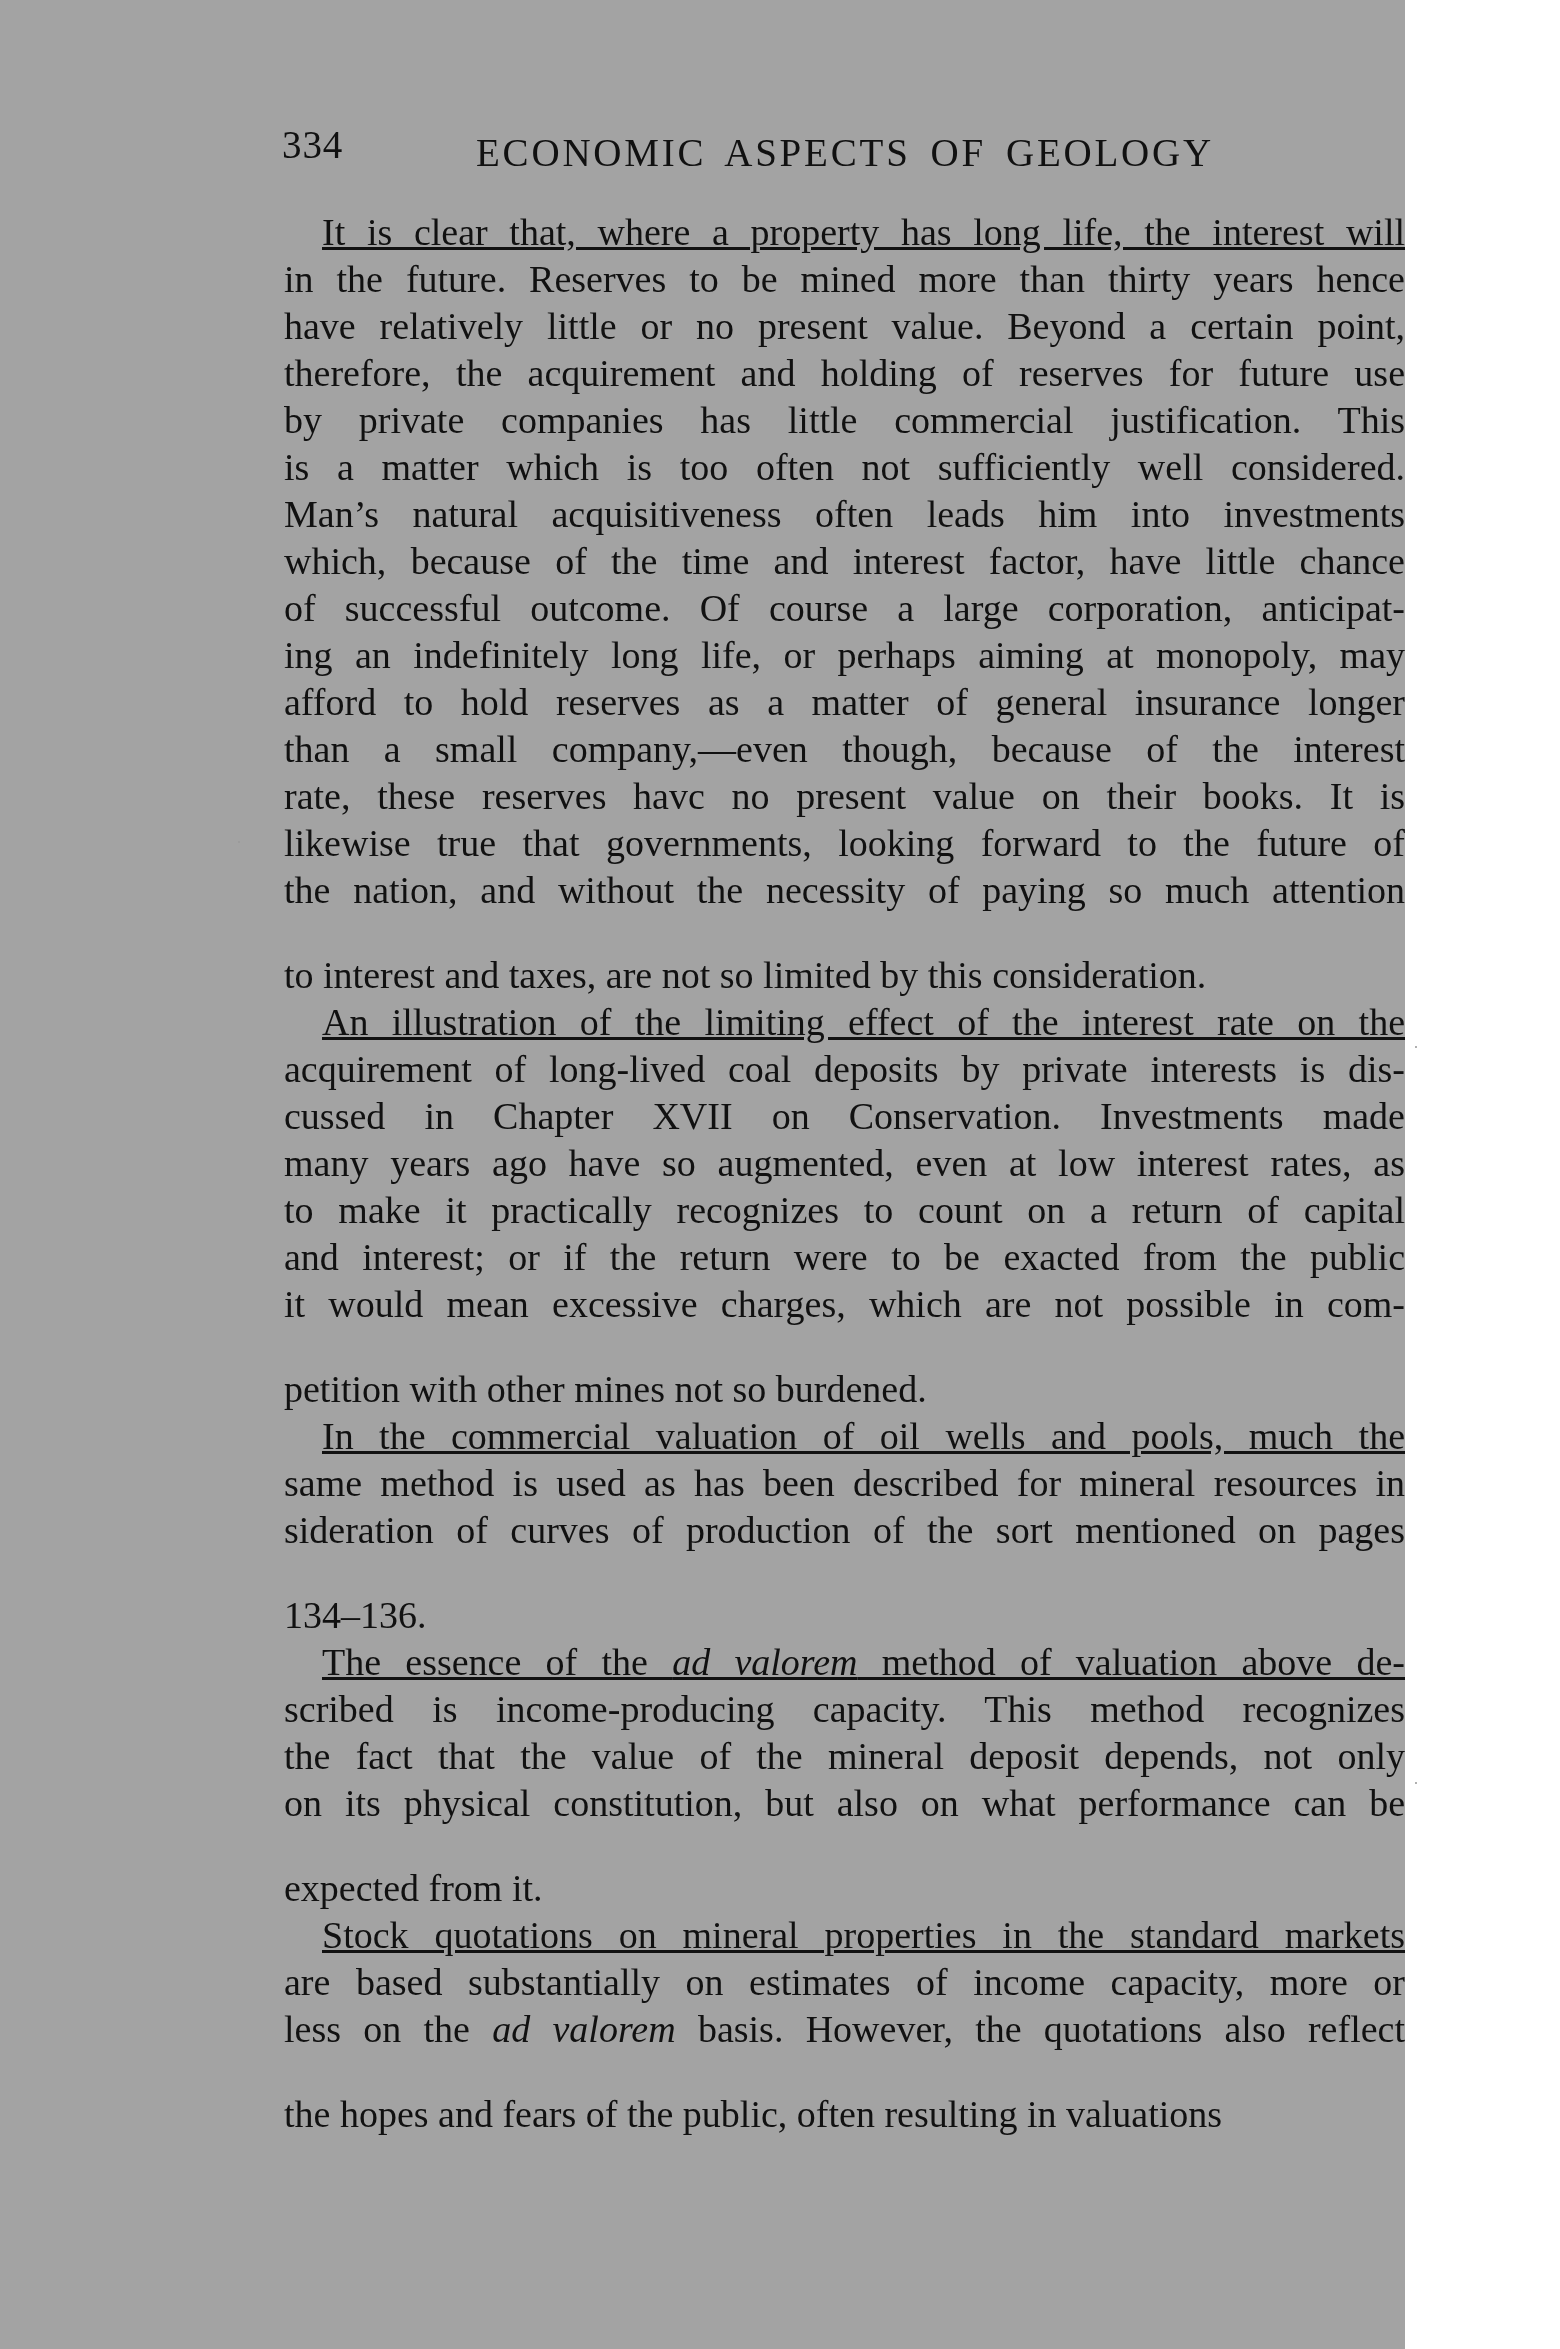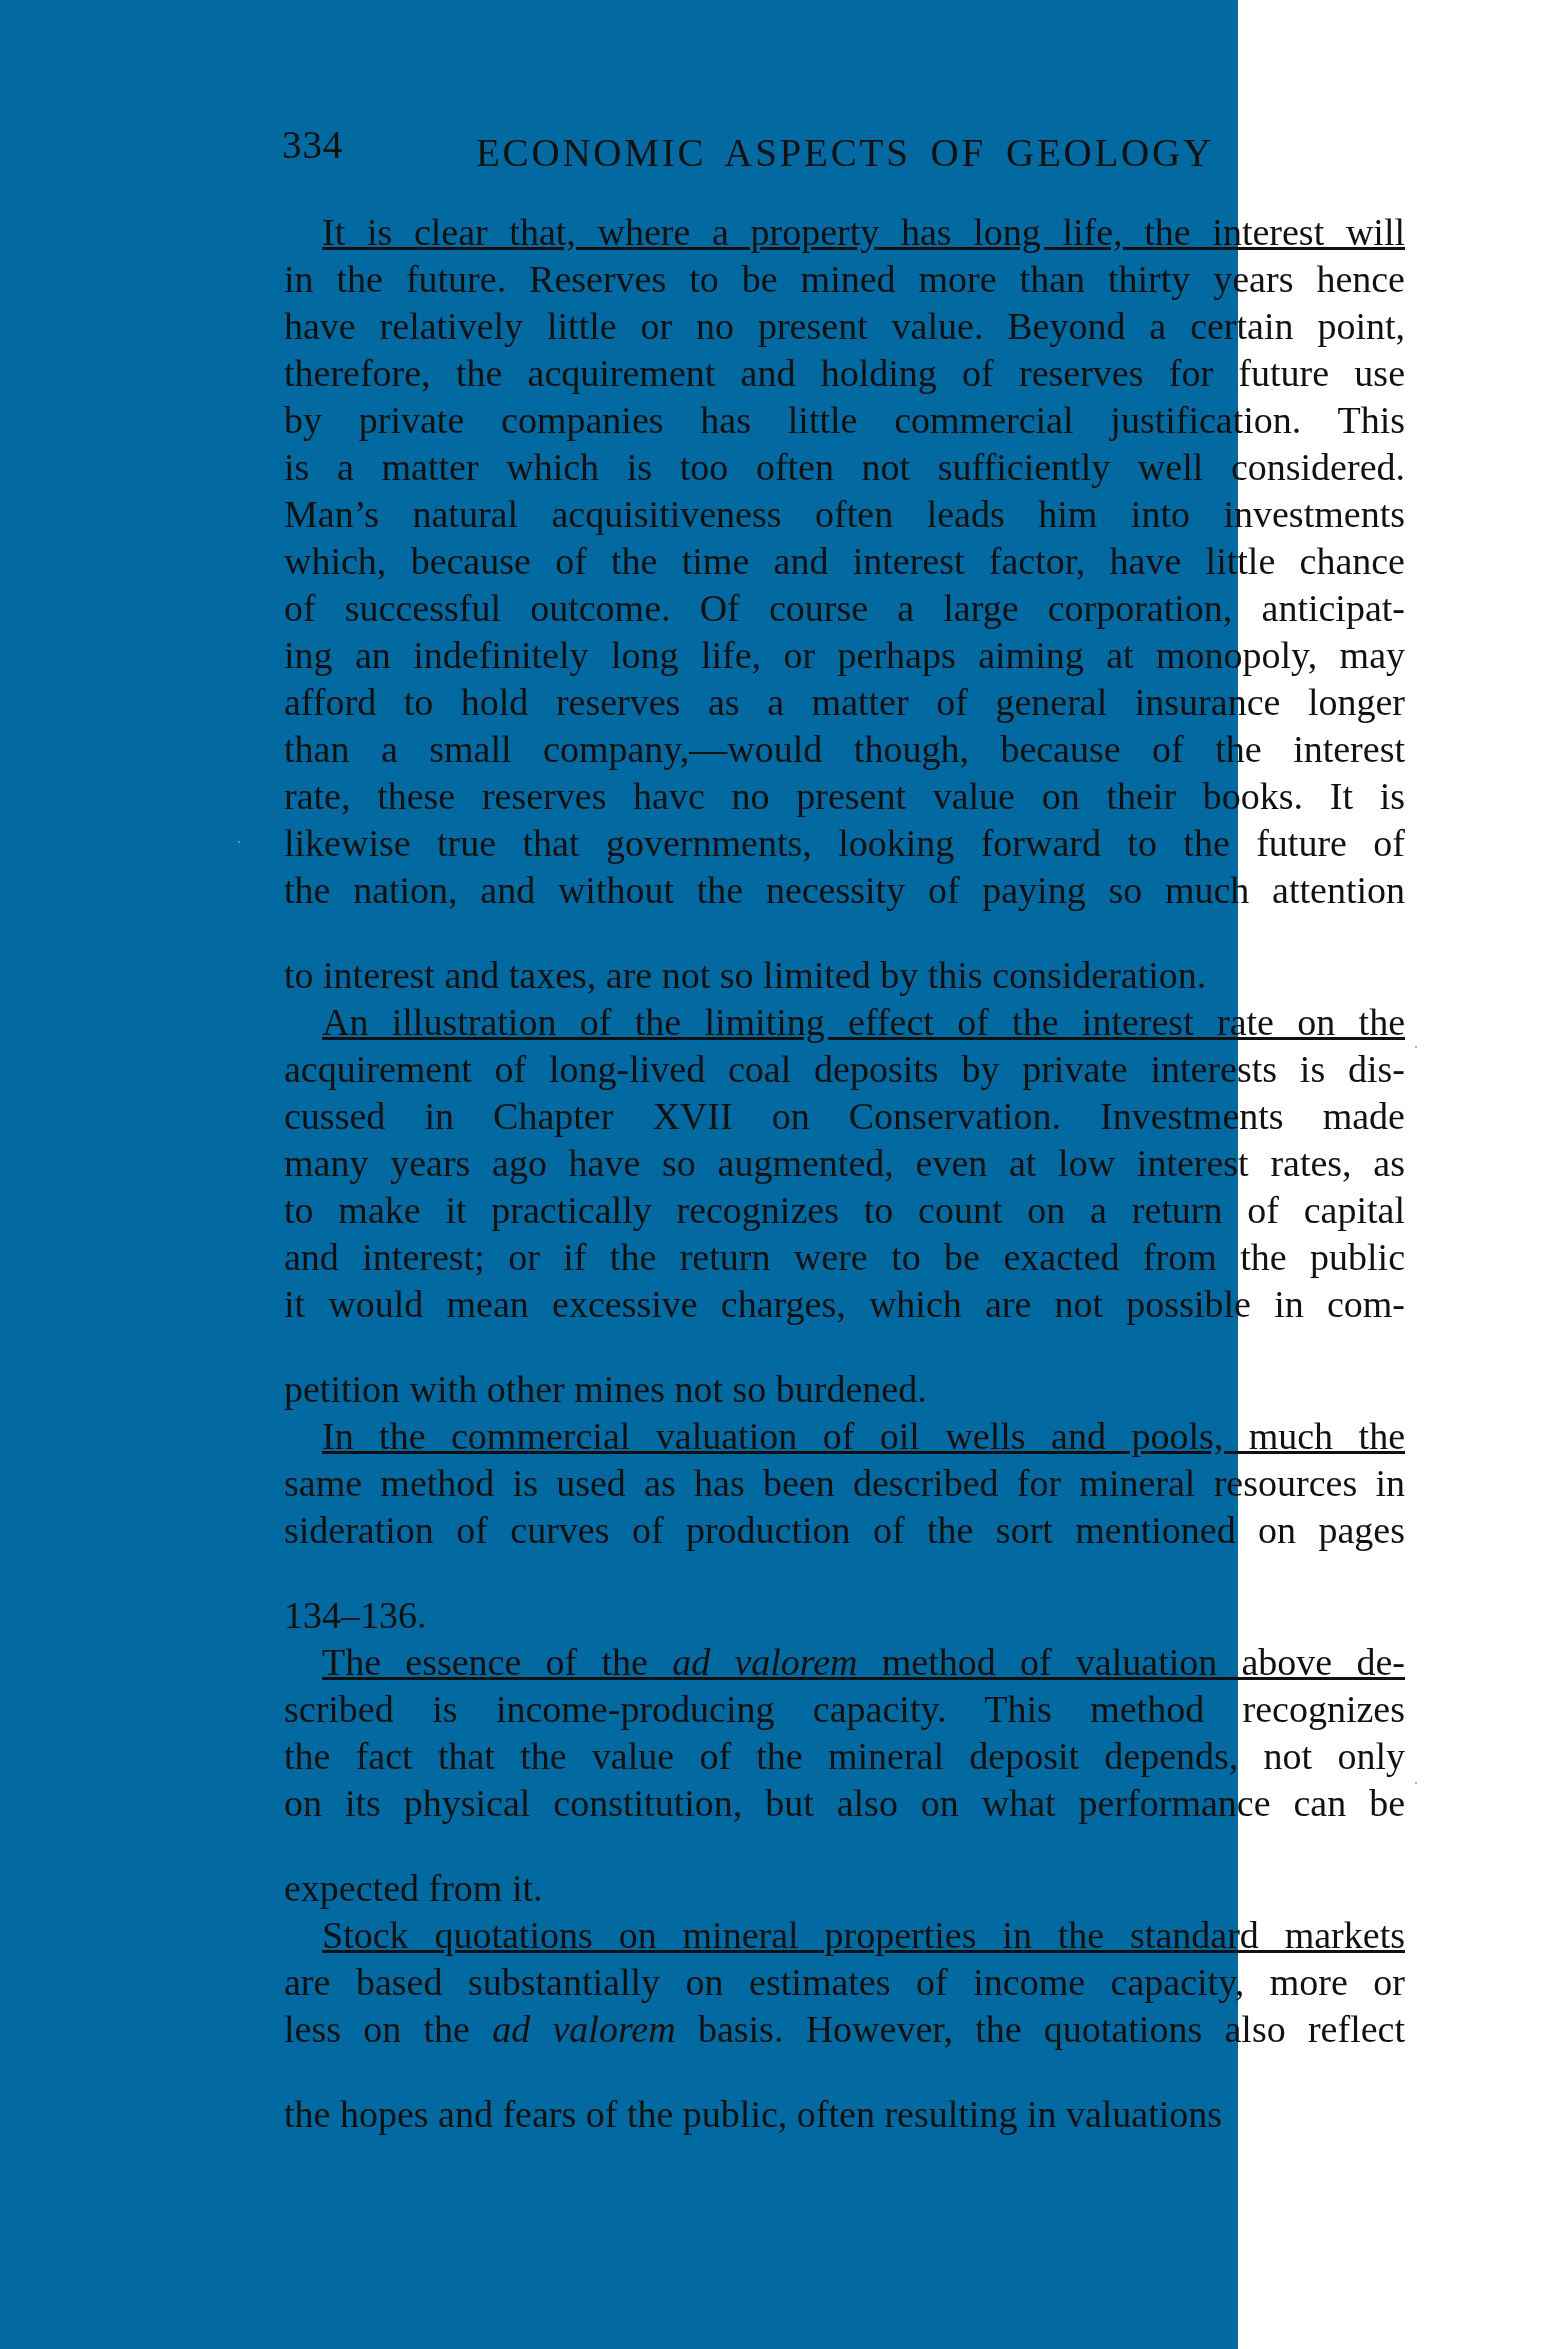--- a/index.html
+++ b/index.html
@@ -11,23 +11,23 @@
       width: 1561px;
       height: 2350px;
       position: relative;
       overflow: hidden;
       color: #111111;
       font-family: "DejaVu Serif", "Liberation Serif", serif;
     }
     .page {
       position: absolute;
       left: 0; top: 0;
-      width: 1238px;
+      width: 1405px;
       height: 2350px;
-      background: #0369a1;
+      background: #a3a3a3;
     }
     .running-head {
       position: absolute;
       top: 121px;
       left: 282px;
       width: 1123px;
       height: 47px;
       font-family: "Liberation Serif", "DejaVu Serif", serif;
       font-size: 39px;
       line-height: 47px;
@@ -102,21 +102,21 @@
         <span class="line"><span class="seg">in the future.  Reserves to be mined more than thirty years hence</span></span>
         <span class="line"><span class="seg">have relatively little or no present value.  Beyond a certain point,</span></span>
         <span class="line"><span class="seg">therefore, the acquirement and holding of reserves for future use</span></span>
         <span class="line"><span class="seg">by private companies has little commercial justification.  This</span></span>
         <span class="line"><span class="seg">is a matter which is too often not sufficiently well considered.</span></span>
         <span class="line"><span class="seg">Man’s natural acquisitiveness often leads him into investments</span></span>
         <span class="line"><span class="seg">which, because of the time and interest factor, have little chance</span></span>
         <span class="line"><span class="seg">of successful outcome.  Of course a large corporation, anticipat-</span></span>
         <span class="line"><span class="seg">ing an indefinitely long life, or perhaps aiming at monopoly, may</span></span>
         <span class="line"><span class="seg">afford to hold reserves as a matter of general insurance longer</span></span>
-        <span class="line"><span class="seg">than a small company,—would though, because of the interest</span></span>
+        <span class="line"><span class="seg">than a small company,—even though, because of the interest</span></span>
         <span class="line"><span class="seg">rate, these reserves havc no present value on their books.  It is</span></span>
         <span class="line"><span class="seg">likewise true that governments, looking forward to the future of</span></span>
         <span class="line"><span class="seg">the nation, and without the necessity of paying so much attention</span></span>
         <span class="line last"><span class="seg">to interest and taxes, are not so limited by this consideration.</span></span>
       </div>
     <div class="para">
         <span class="line indent"><span class="seg">An illustration of the limiting effect of the interest rate on the</span></span>
         <span class="line"><span class="seg">acquirement of long-lived coal deposits by private interests is dis-</span></span>
         <span class="line"><span class="seg">cussed in Chapter XVII on Conservation.  Investments made</span></span>
         <span class="line"><span class="seg">many years ago have so augmented, even at low interest rates, as</span></span>

